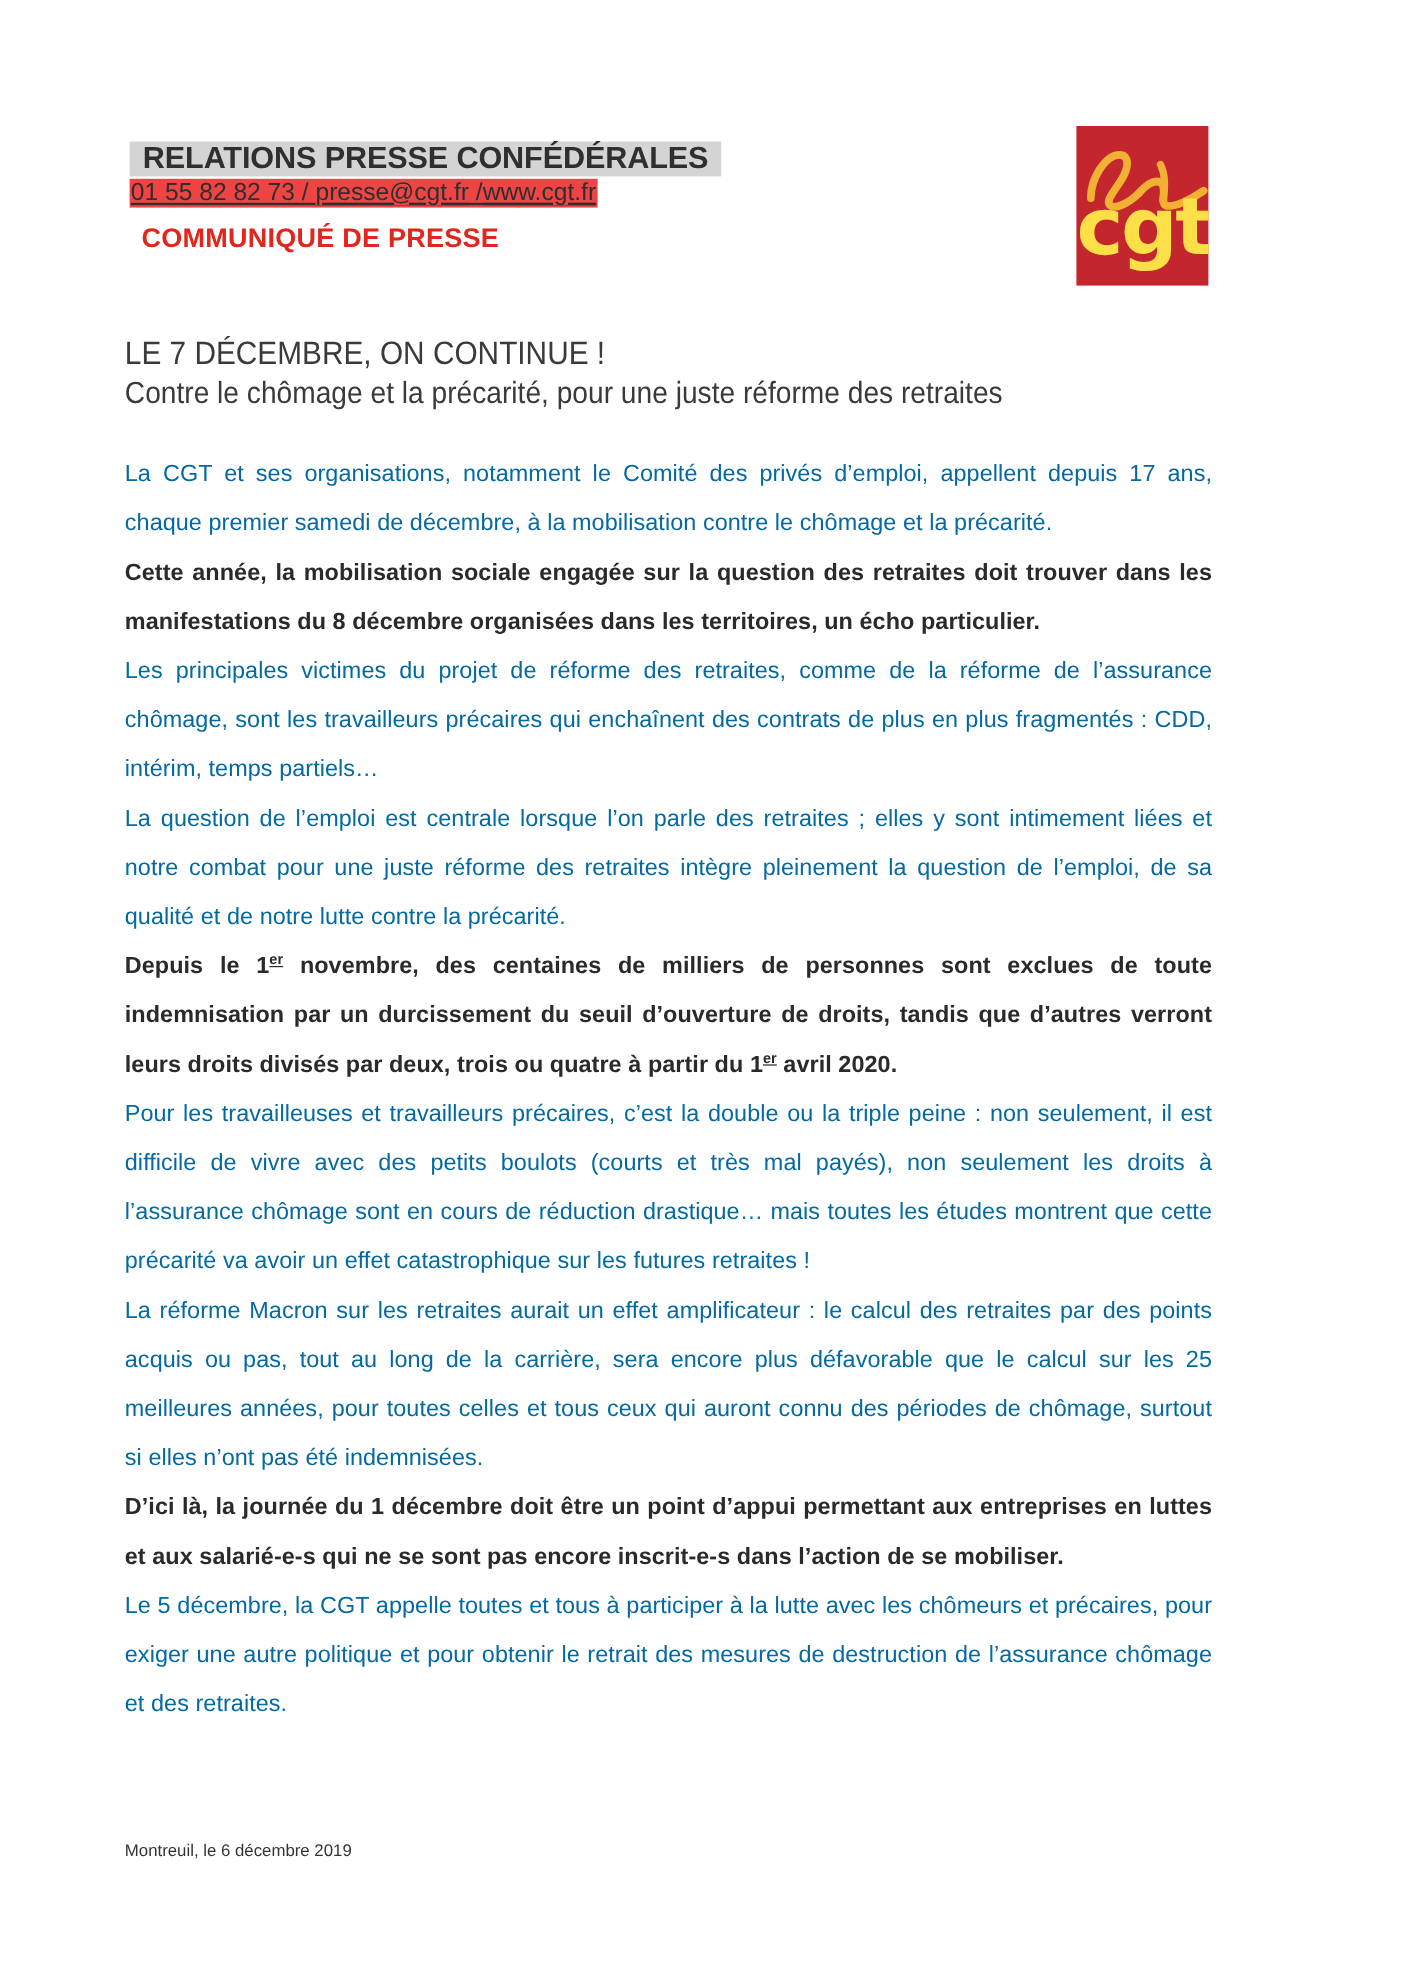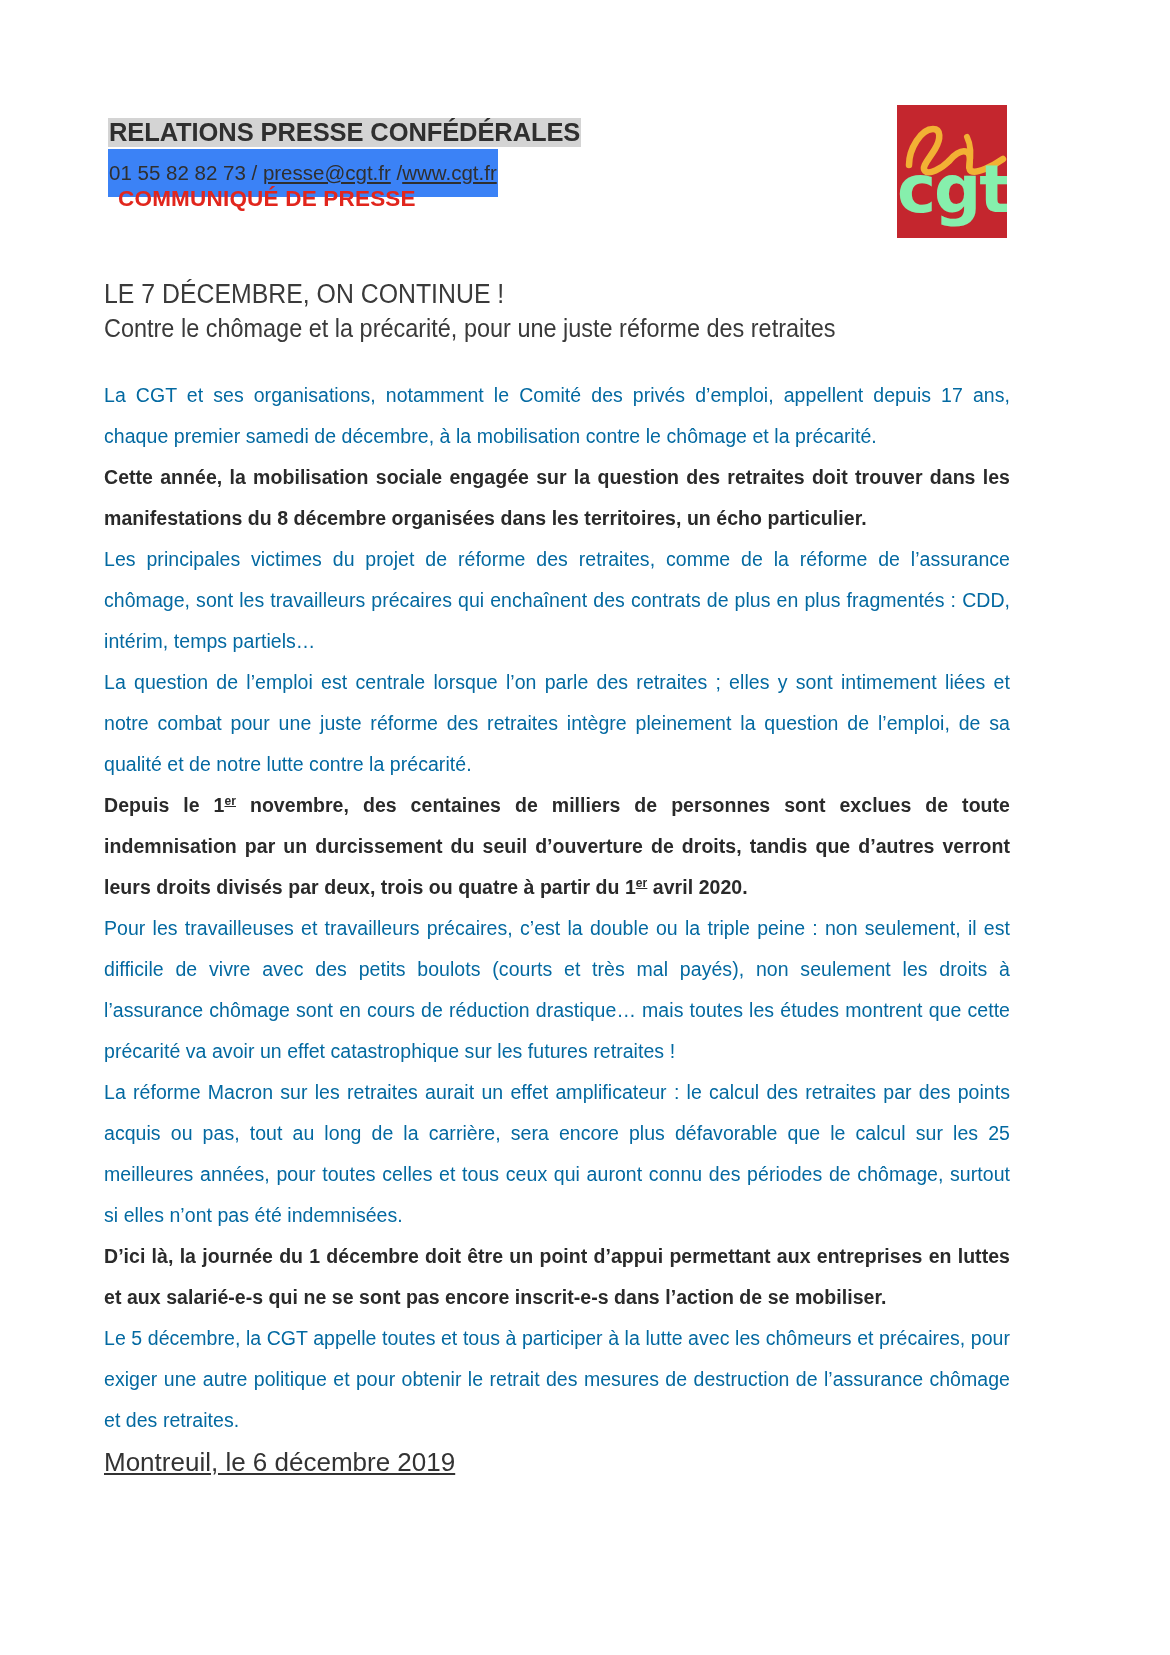--- a/index.html
+++ b/index.html
@@ -30,32 +30,33 @@
     width: 760px;
   }
   .hdr-title {
     display: inline-block;
     background: #d4d4d4;
     font-weight: bold;
     font-size: 25.5px;
     letter-spacing: -0.1px;
     color: #2f2f2f;
     line-height: 1.12;
-    padding: 0 1px;
+    padding: 0 11px;
     white-space: nowrap;
   }
   .hdr-contact {
     display: inline-block;
-    background: #3b82f6;
+    background: #ef4444;
     font-size: 20.5px;
     color: #2f2f2f;
     line-height: 1.2;
     margin-top: 2px;
-    padding: 12px 1px;
+    padding: 0 1px;
     white-space: nowrap;
+    text-decoration: underline;
   }
   .hdr-contact .lnk {
     text-decoration: underline;
     color: #2f2f2f;
   }
   .cdp {
     position: absolute;
     left: 118px;
     top: 186px;
     font-weight: bold;
@@ -84,21 +85,21 @@
   }
   .logo-cgt {
     position: absolute;
     left: 0px;
     top: 52px;
     width: 110px;
     font-family: "DejaVu Sans", sans-serif;
     font-weight: bold;
     font-size: 66px;
     line-height: 1;
-    color: #86efac;
+    color: #fde047;
     letter-spacing: -2px;
     text-align: center;
   }
 
   
   .doc-title {
     position: absolute;
     left: 104px;
     top: 277px;
     font-size: 27px;
@@ -142,25 +143,24 @@
   .para sup {
     font-size: 0.62em;
     vertical-align: super;
     line-height: 0;
     text-decoration: underline;
   }
 
   .signature {
     position: absolute;
     left: 104px;
-    top: 1447px;
-    font-size: 26px;
+    top: 1534px;
+    font-size: 14px;
     color: #333333;
     white-space: nowrap;
-    text-decoration: underline;
   }
 </style>
 </head>
 <body>
 
 <div class="page">
 
   <div class="header">
     <div class="hdr-title">RELATIONS PRESSE CONFÉDÉRALES</div>
     <div class="hdr-contact"><span>01 55 82 82 73</span><span> / </span><span class="lnk">presse@cgt.fr</span><span> /</span><span class="lnk">www.cgt.fr</span></div>

